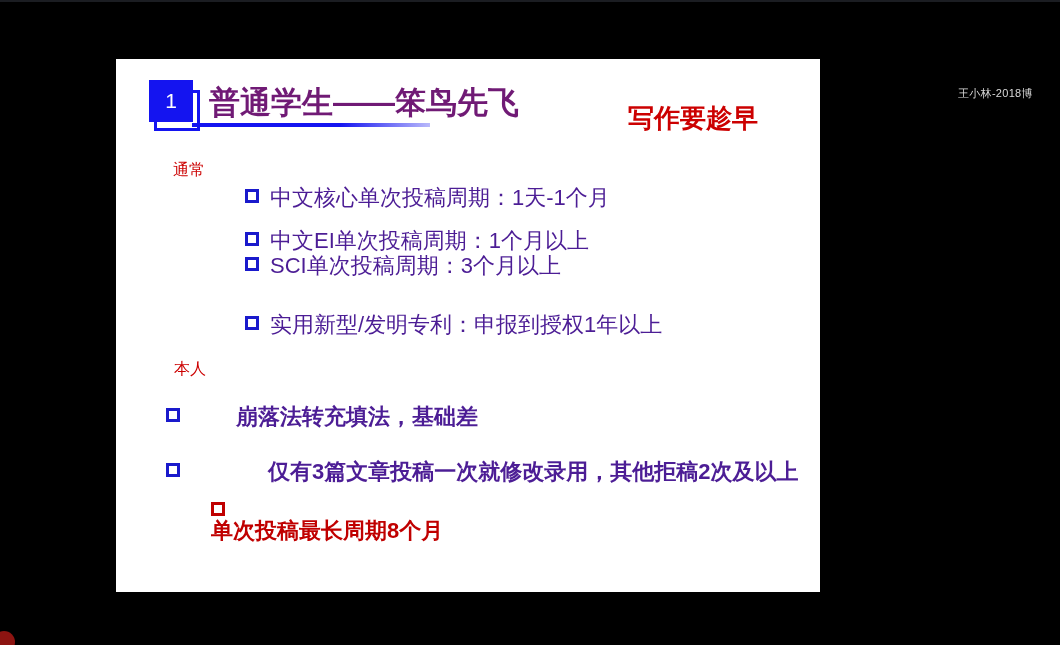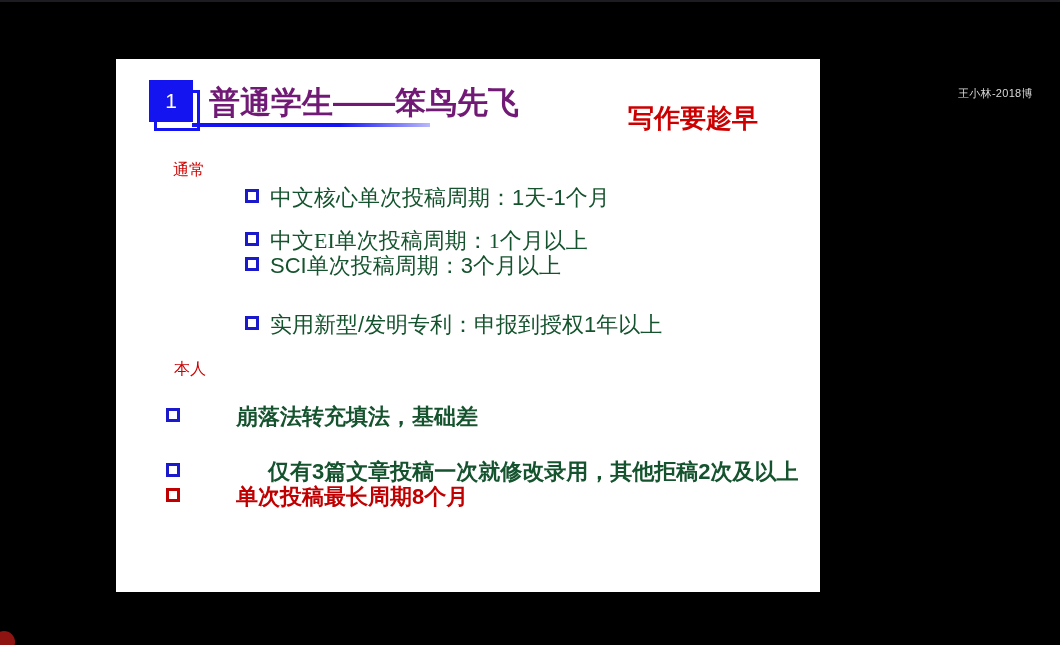--- a/index.html
+++ b/index.html
@@ -163,36 +163,36 @@
     height: 14px;
     border: 3px solid #1a1acc;
     box-sizing: border-box;
     margin-right: 11px;
     position: relative;
     top: -2px;
     flex: 0 0 auto;
   }
   .bullet-text {
     font-size: 22px;
-    color: #14532d;
+    color: #4c1d95;
     line-height: 26px;
   }
 
   
   .bullet-row.indent { left: 129px; }
   .bullet-row.r1 { top: 126px; }
-  .bullet-row.r2 { top: 169px; font-family: Liberation Serif, serif; }
+  .bullet-row.r2 { top: 169px; }
   .bullet-row.r3 { top: 194px; }
   .bullet-row.r4 { top: 253px; }
 
   
   .bullet-row.flush { left: 50px; }
   .bullet-row.r5 { top: 345px; }
   .bullet-row.r6 { top: 400px; gap: 32px; }
-  .bullet-row.r7 { top: 425px; }
+  .bullet-row.r7 { top: 445px; flex-direction: column; }
 
   .bullet-row.flush .bullet-text { font-weight: bold; margin-left: 45px; }
 
   
   .bullet-row.accent .bullet-mark { border-color: #c00000; }
   .bullet-row.accent .bullet-text { color: #c00000; }
 </style>
 </head>
 <body>
 

